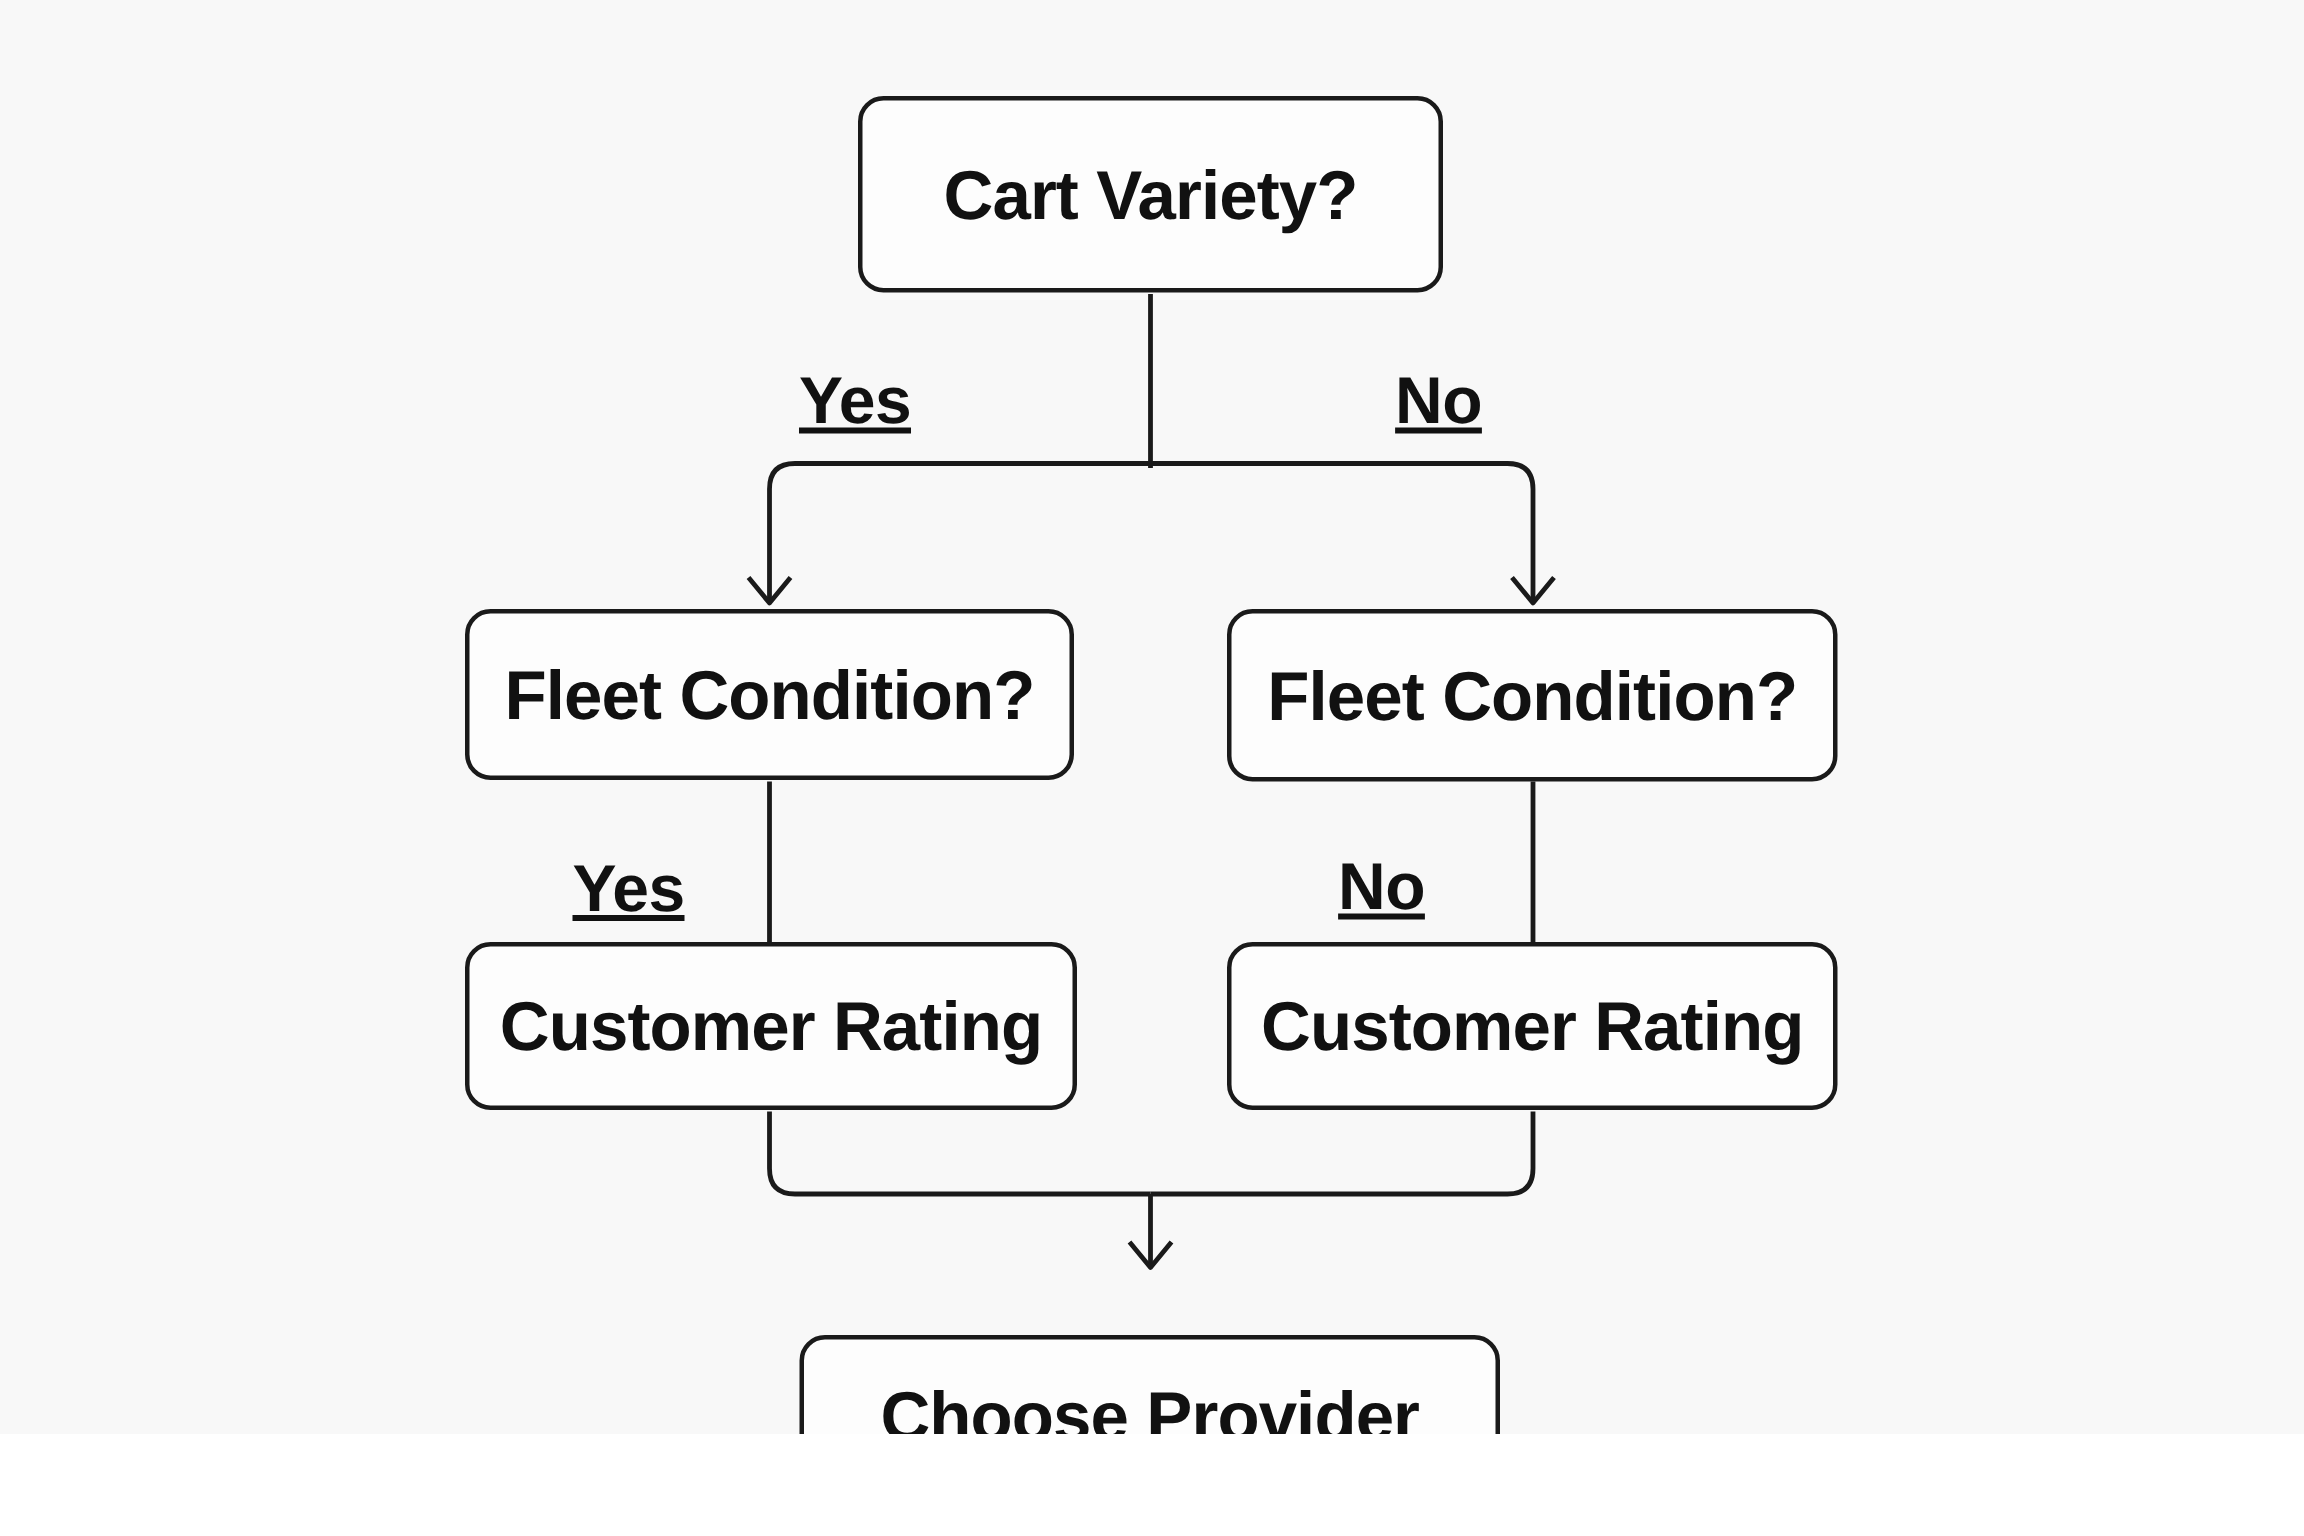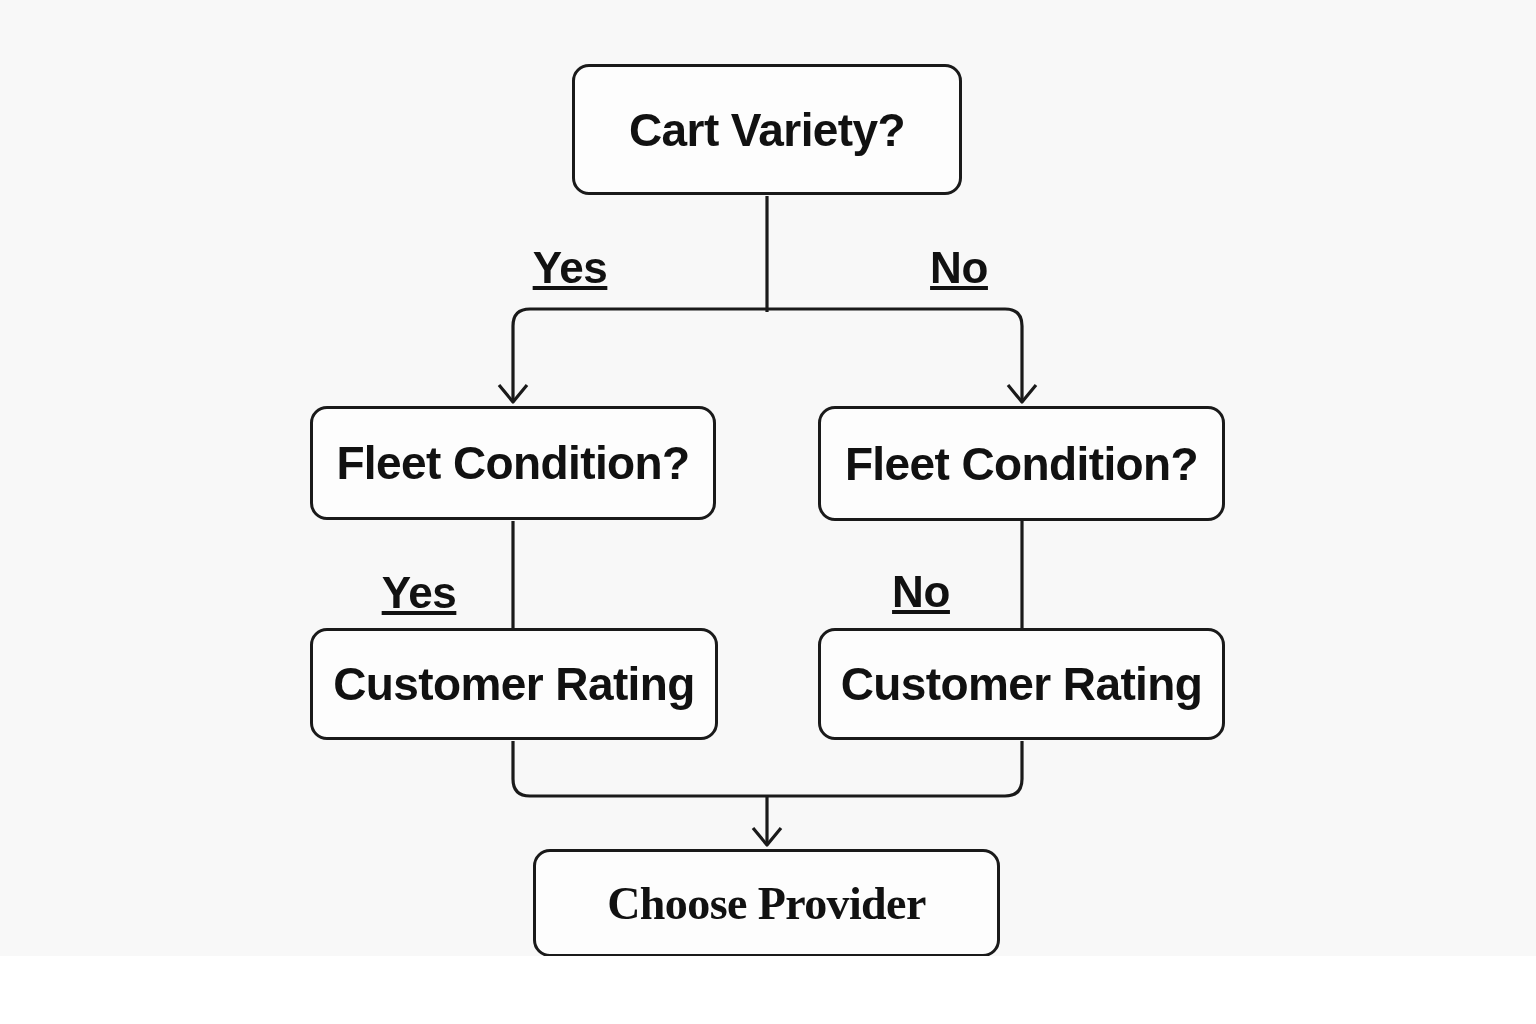--- a/index.html
+++ b/index.html
@@ -92,21 +92,21 @@
   </div>
 
   <div class="node" style="left:310px; top:628px; width:408px; height:112px;">
     <span>Customer Rating</span>
   </div>
 
   <div class="node" style="left:818px; top:628px; width:407px; height:112px;">
     <span>Customer Rating</span>
   </div>
 
-  <div class="node" style="left:533px; top:849px; width:467px; height:108px;font-family:Liberation Serif, serif;">
+  <div class="node" style="left:533px; top:890px; width:467px; height:108px;">
     <span>Choose Provider</span>
   </div>
 
   <div class="edge-label" style="left:570px; top:268px;">Yes</div>
 
   <div class="edge-label" style="left:959px; top:268px;">No</div>
 
   <div class="edge-label" style="left:419px; top:593px;">Yes</div>
 
   <div class="edge-label" style="left:921px; top:592px;">No</div>

